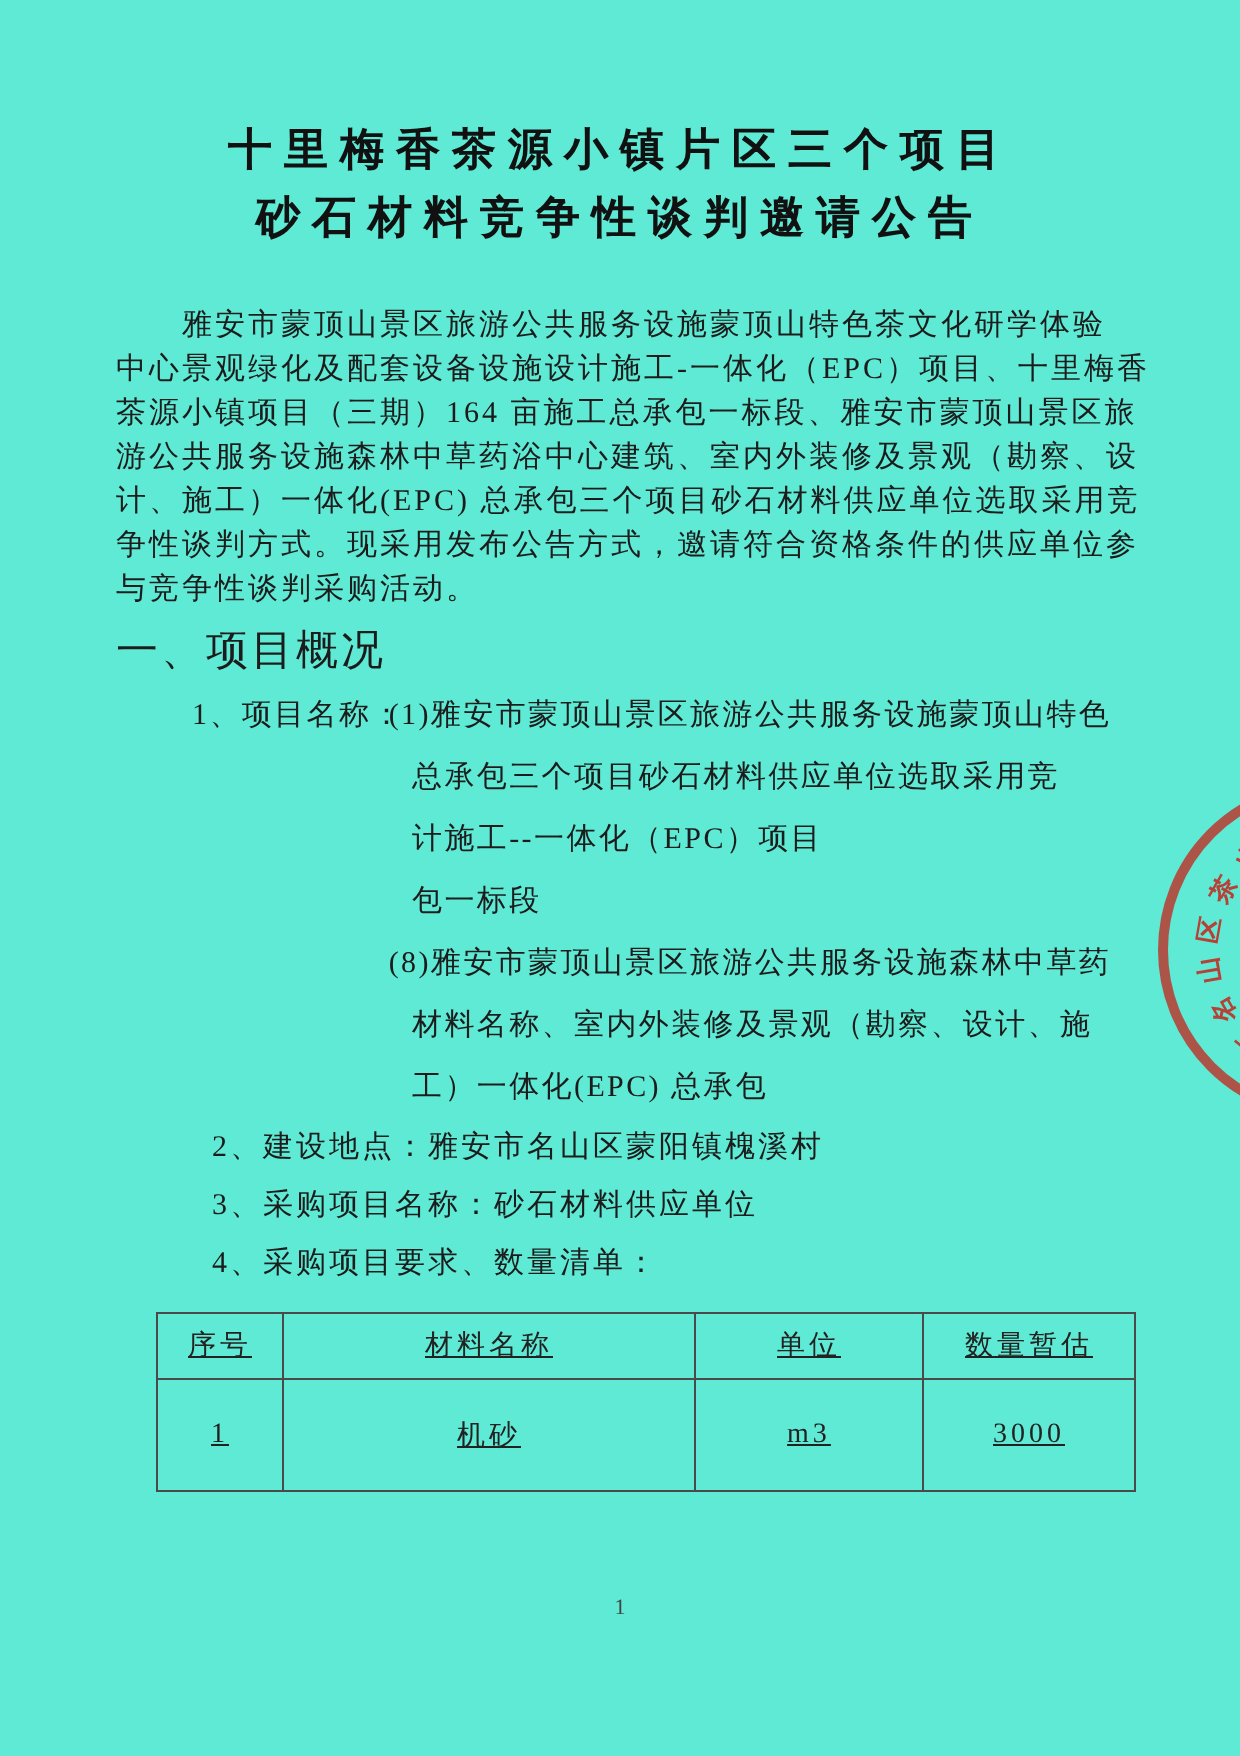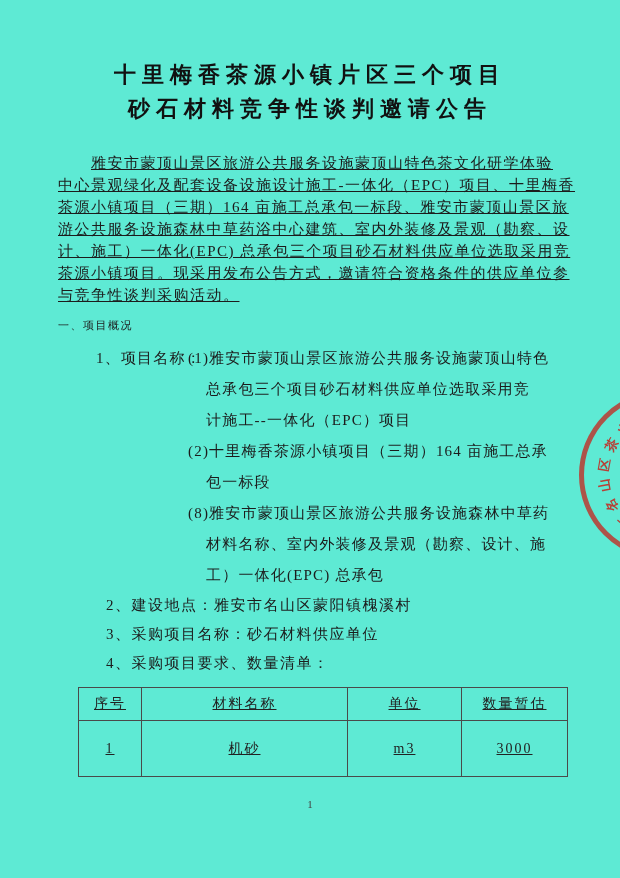--- a/index.html
+++ b/index.html
@@ -22,25 +22,25 @@
     letter-spacing:6px;
     line-height:34px;
     color:#111;
   }
   .intro{
     margin-top:26px;
     font-size:15px;
     line-height:22px;
     letter-spacing:1.5px;
   }
-  .intro .line{white-space:nowrap;text-decoration:underline;}
+  .intro .line{white-space:nowrap;}
   .intro .line.first{text-indent:2.2em;}
   .sec-heading{
     margin-top:7px;
-    font-size:11px;
+    font-size:21px;
     line-height:24px;
     letter-spacing:1.5px;
     white-space:nowrap;
   }
   .item1{
     margin-top:6px;
     display:flex;
     align-items:flex-start;
     font-size:15px;
     letter-spacing:1.2px;
@@ -53,20 +53,21 @@
     flex:0 0 auto;
   }
   .projects{flex:1 1 auto;}
   .projects .pline{
     line-height:31px;
     white-space:nowrap;
     padding-left:18px;
   }
   .projects .pline.pfirst{
     padding-left:0;
+    text-align:center;
   }
   .simple-item{
     margin-left:48px;
     font-size:15px;
     line-height:29px;
     letter-spacing:1.5px;
     white-space:nowrap;
   }
   .qty-table{
     margin:9px 0 0 20px;
@@ -135,33 +136,32 @@
       <div>十里梅香茶源小镇片区三个项目</div>
       <div>砂石材料竞争性谈判邀请公告</div>
     </div>
 
     <div class="intro">
       <div class="line first">雅安市蒙顶山景区旅游公共服务设施蒙顶山特色茶文化研学体验</div>
       <div class="line">中心景观绿化及配套设备设施设计施工-一体化（EPC）项目、十里梅香</div>
       <div class="line">茶源小镇项目（三期）164 亩施工总承包一标段、雅安市蒙顶山景区旅</div>
       <div class="line">游公共服务设施森林中草药浴中心建筑、室内外装修及景观（勘察、设</div>
       <div class="line">计、施工）一体化(EPC) 总承包三个项目砂石材料供应单位选取采用竞</div>
-      <div class="line">茶源小镇项目。现采用发布公告方式，邀请符合资格条件的供应单位参</div>
+      <div class="line">争性谈判方式。现采用发布公告方式，邀请符合资格条件的供应单位参</div>
       <div class="line">与竞争性谈判采购活动。</div>
     </div>
 
     <div class="sec-heading">一、项目概况</div>
 
     <div class="item1">
       <div class="label">1、项目名称：</div>
       <div class="projects">
         <div class="pline pfirst">(1)雅安市蒙顶山景区旅游公共服务设施蒙顶山特色</div>
         <div class="pline">总承包三个项目砂石材料供应单位选取采用竞</div>
         <div class="pline">计施工--一体化（EPC）项目</div>
-        <div class="pline pfirst">(2)十里梅香茶源小镇项目（三期）164 亩施工总承</div>
         <div class="pline">包一标段</div>
         <div class="pline pfirst">(8)雅安市蒙顶山景区旅游公共服务设施森林中草药</div>
         <div class="pline">材料名称、室内外装修及景观（勘察、设计、施</div>
         <div class="pline">工）一体化(EPC) 总承包</div>
       </div>
     </div>
 
     <div class="simple-item">2、建设地点：雅安市名山区蒙阳镇槐溪村</div>
     <div class="simple-item">3、采购项目名称：砂石材料供应单位</div>
     <div class="simple-item">4、采购项目要求、数量清单：</div>

